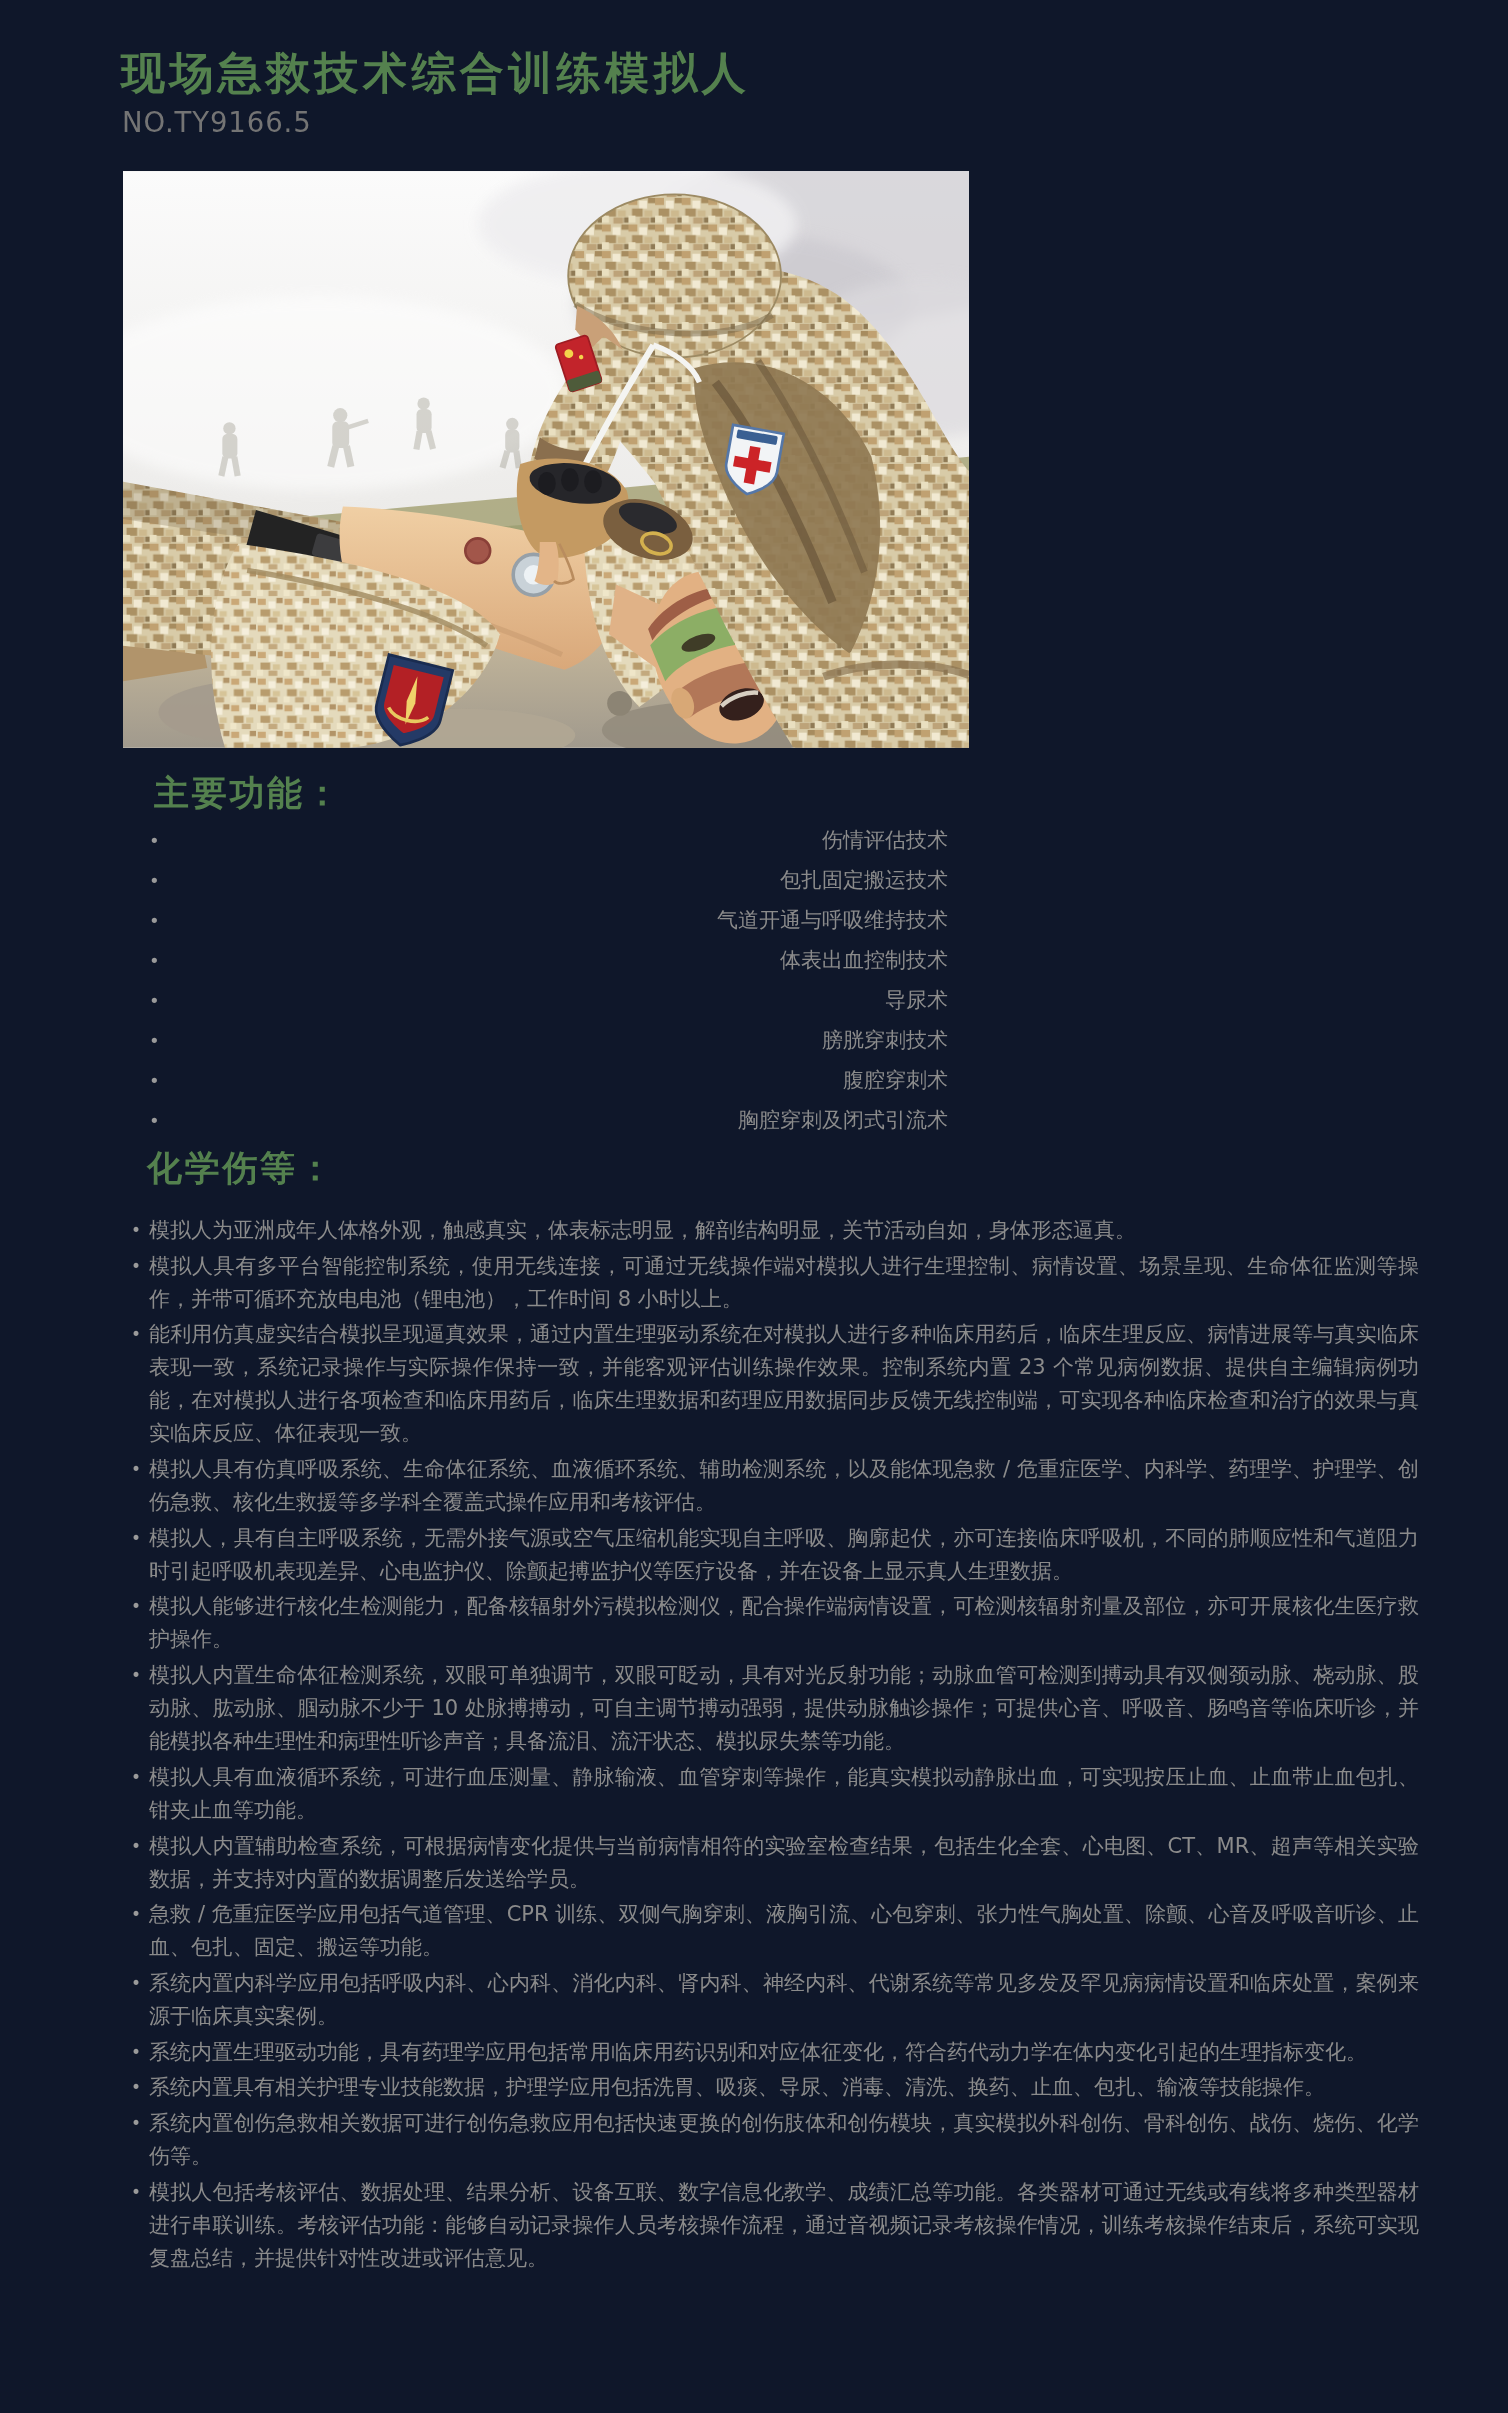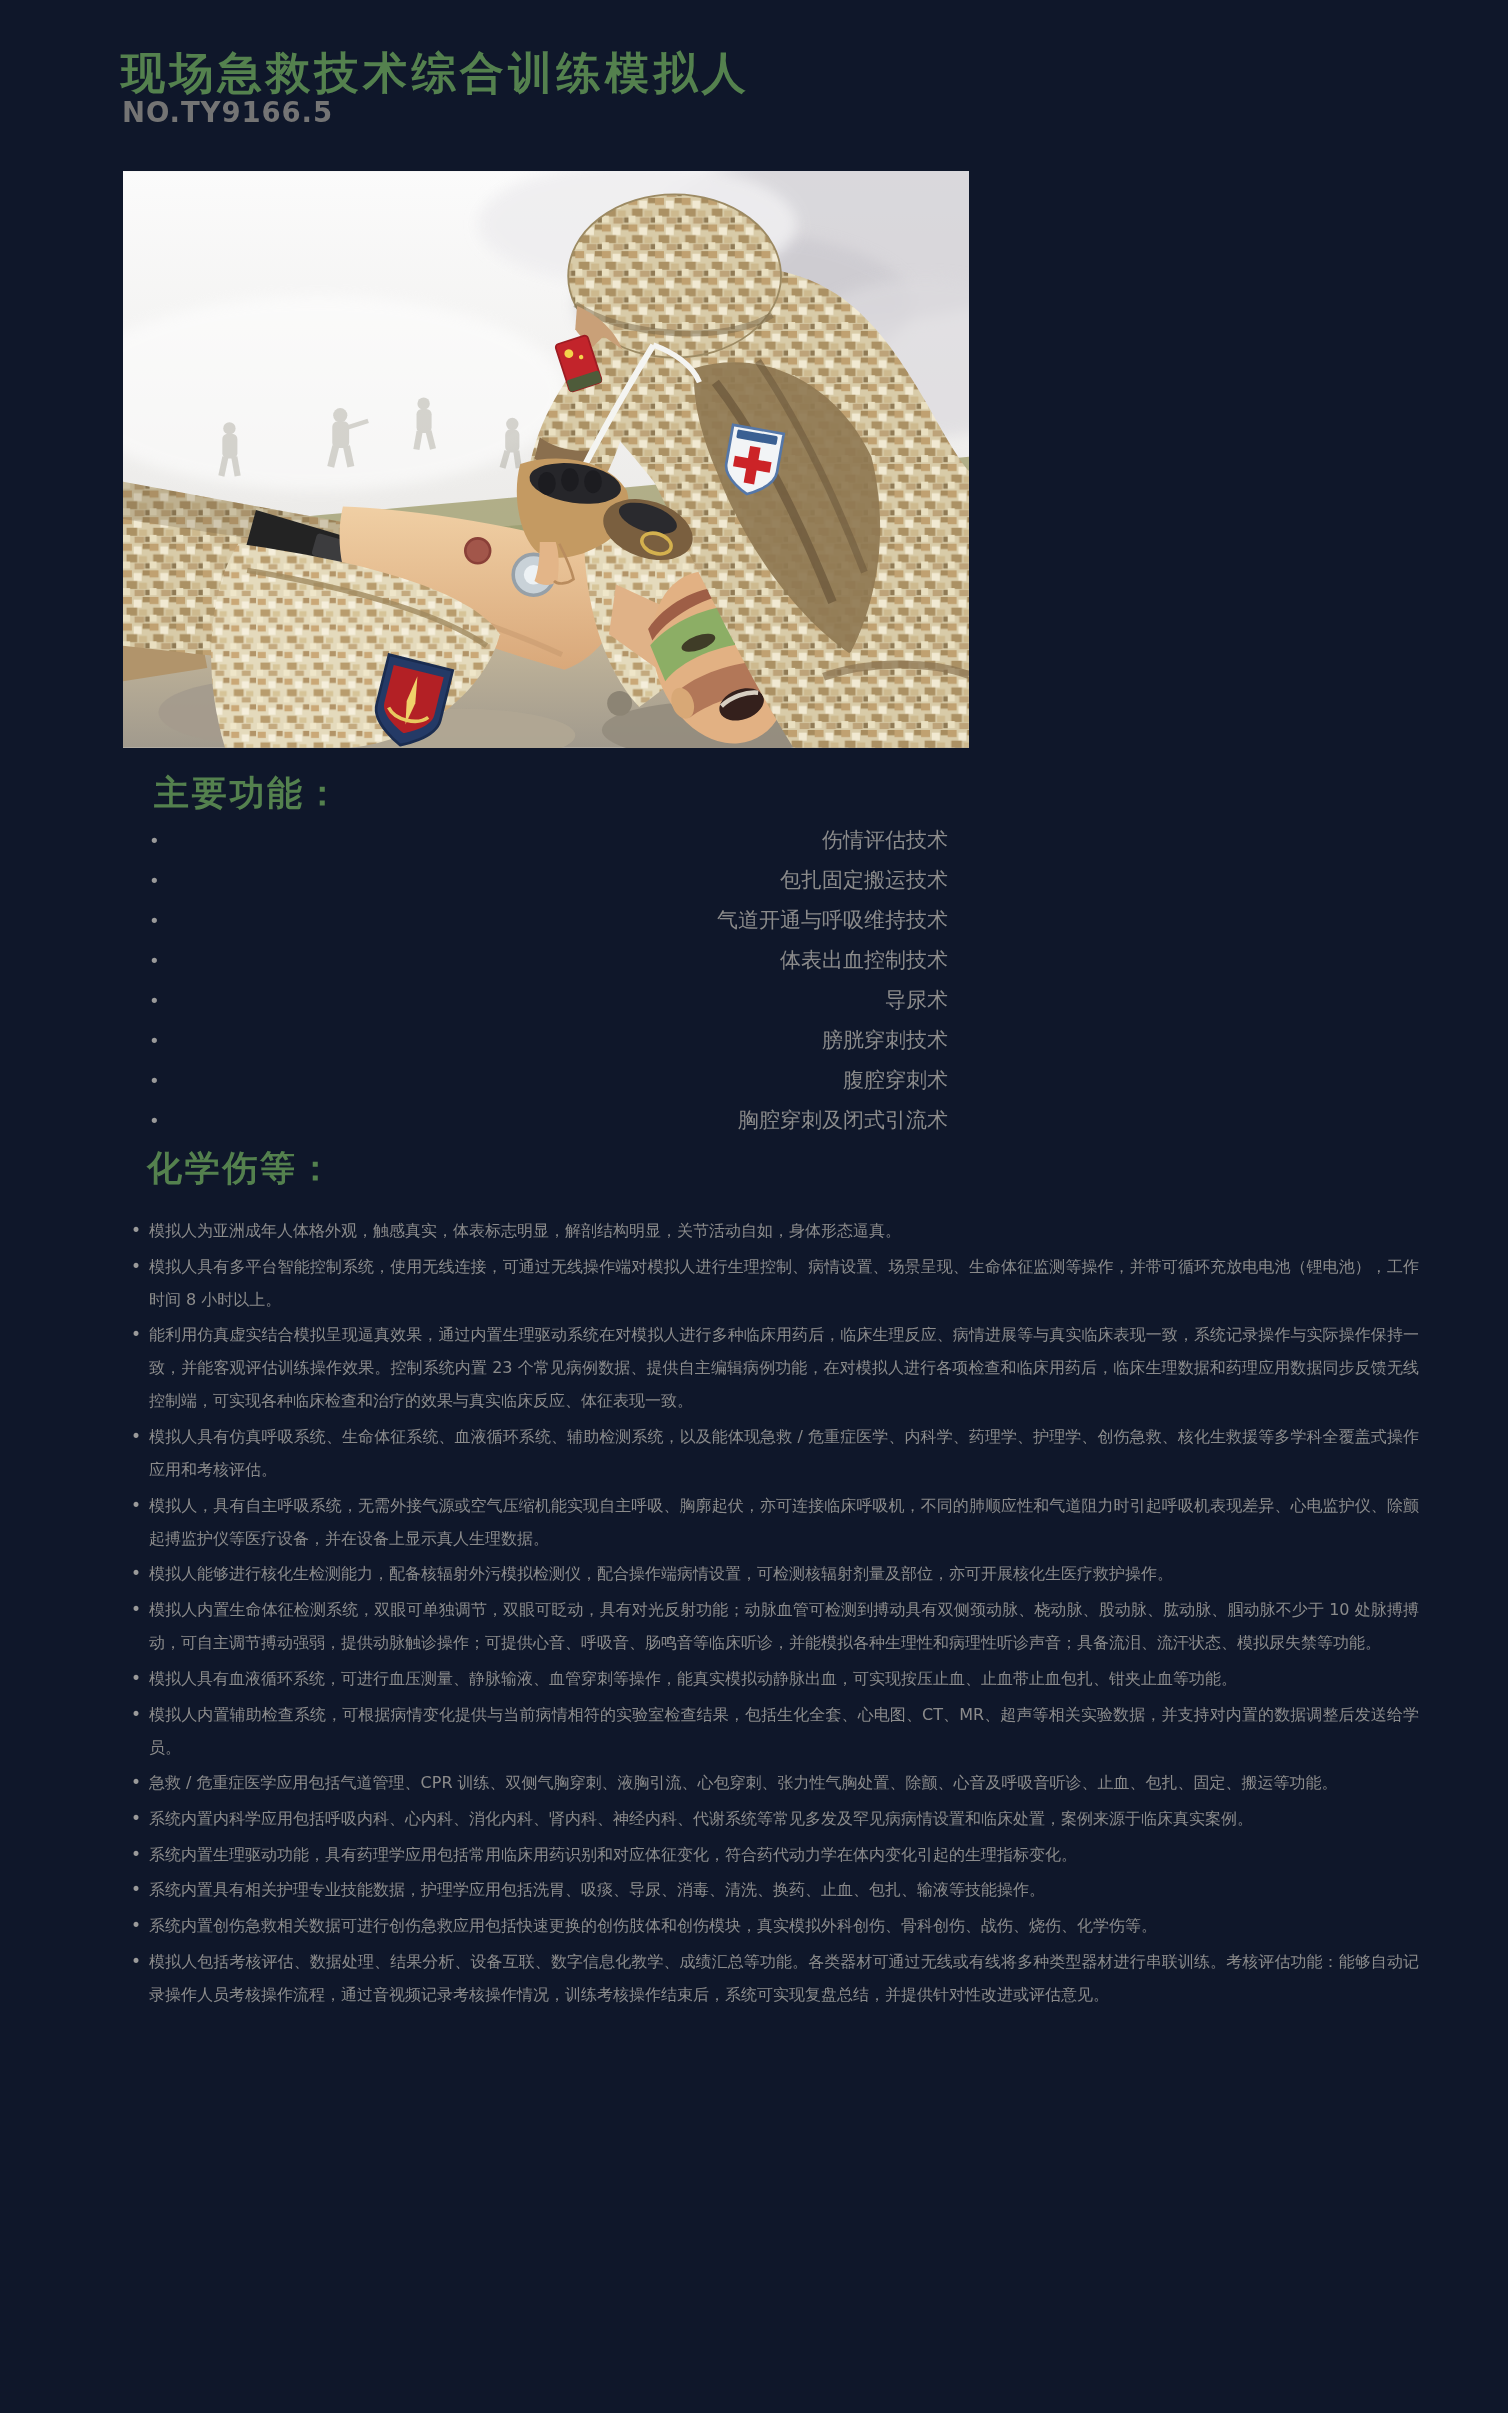--- a/index.html
+++ b/index.html
@@ -14,22 +14,22 @@
     width:1508px;height:2413px;position:relative;overflow:hidden;
   }
   .page{position:absolute;left:0;top:0;width:1508px;height:2413px;background:#0f172a;}
 
   .page-title{
     position:absolute;left:121px;top:44px;
     font-size:44px;font-weight:bold;color:var(--accent);
     letter-spacing:4.4px;white-space:nowrap;
   }
   .model-no{
-    position:absolute;left:122px;top:96px;
-    font-size:27.5px;font-weight:bold;color:var(--model-text);
+    position:absolute;left:122px;top:106px;
+    font-size:27.5px;font-weight:normal;color:var(--model-text);
     letter-spacing:0.9px;
   }
   .photo{
     position:absolute;left:123px;top:171px;width:846px;height:577px;
     overflow:hidden;background:#eceae7;
   }
   .photo svg{display:block;width:846px;height:577px;}
 
   .sec-heading{
     position:absolute;
@@ -51,21 +51,21 @@
   }
   .func-list li::before{
     content:"•";position:absolute;left:0;top:0.9px;
     font-size:18px;color:#9a9a9a;
   }
   .feat-list{
     position:absolute;left:131px;top:1214px;width:1288px;
   }
   .feat-list li{
     position:relative;padding-left:18px;margin-bottom:2.7px;
-    font-size:16px;line-height:33px;color:var(--body-text);
+    font-size:21px;line-height:33px;color:var(--body-text);
     text-align:justify;
   }
   .feat-list li::before{
     content:"•";position:absolute;left:0;top:0;
     font-size:17px;color:#9a9a9a;
   }
 </style>
 </head>
 <body>
 

